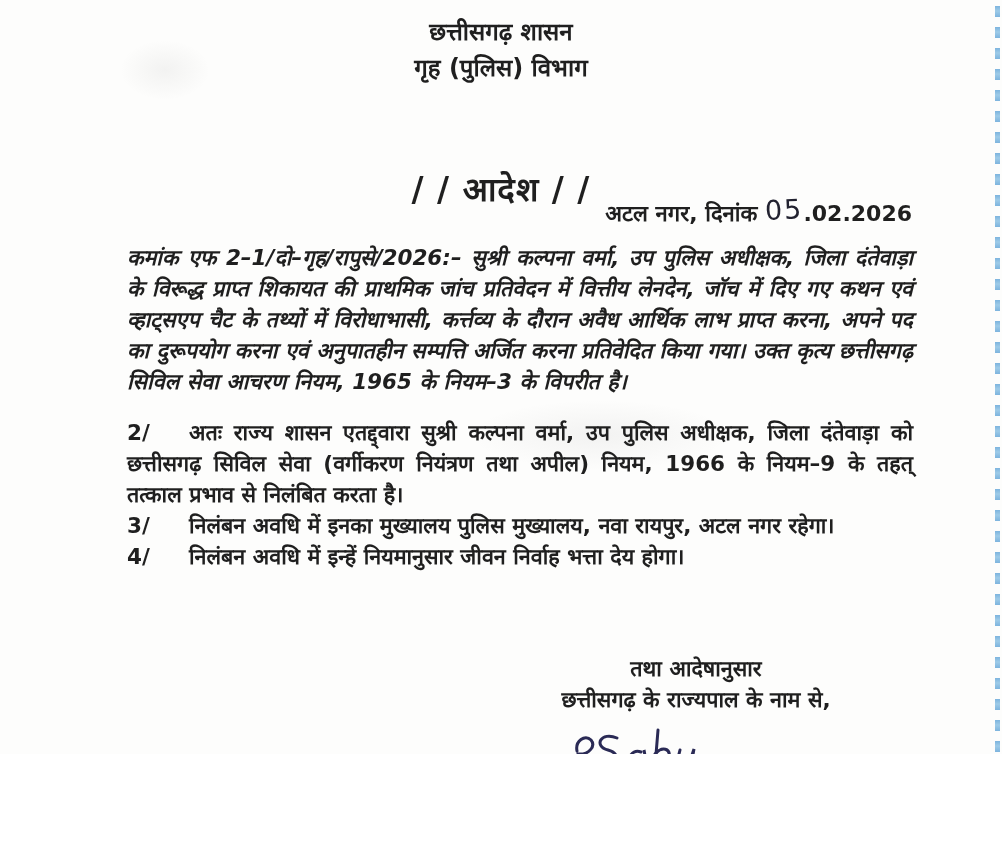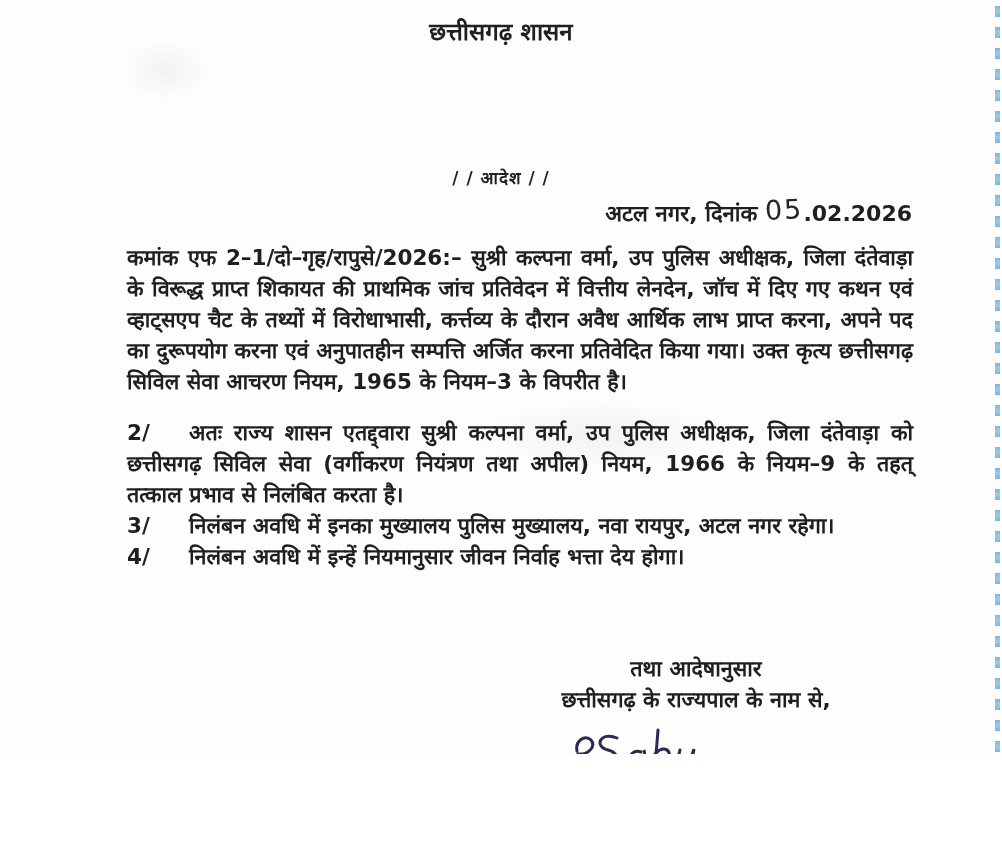--- a/index.html
+++ b/index.html
@@ -24,39 +24,39 @@
     background:radial-gradient(closest-side, rgba(70,70,70,0.06), rgba(0,0,0,0));}
   .smudge.a{left:470px;top:400px;width:260px;height:70px;}
   .smudge.b{left:120px;top:40px;width:90px;height:60px;}
 
   .header{
     position:absolute;top:14px;left:0;width:100%;
     text-align:center;font-weight:700;font-size:24px;line-height:36px;
   }
   .order-title{
     position:absolute;top:166px;left:0;width:100%;
-    text-align:center;font-weight:700;font-size:17px;letter-spacing:1px;
+    text-align:center;font-weight:700;font-size:33px;letter-spacing:1px;
   }
   .date-line{
     position:absolute;top:196px;right:90px;
     font-weight:700;font-size:22px;white-space:nowrap;
   }
   .date-line .hand-day{
     display:inline-block;
     font-weight:400;font-size:27px;letter-spacing:2px;
     transform:rotate(-3deg) translateY(-2px);
     color:#222230;
   }
   .body-text{
     position:absolute;left:127px;top:242px;width:786px;
     font-weight:700;font-size:21.5px;line-height:31px;
     text-align:justify;
   }
   .body-text p{margin:0;}
-  .body-text p.p1{margin-bottom:20px;}
+  .body-text p.p1{margin-bottom:20px;font-style:italic;}
   .body-text p.p2{}
   .para-num{display:inline-block;min-width:62px;}
   .para-num:empty{min-width:0;}
 
   .sig-block{
     position:absolute;left:510px;top:653px;width:372px;
     text-align:center;font-weight:700;font-size:21.5px;line-height:31px;
   }
   .sig-scribble{display:block;margin:6px auto 0 auto;}
   .sig-scribble path{fill:none;stroke:#2a2a55;stroke-width:3;stroke-linecap:round;}
@@ -71,20 +71,21 @@
 <body>
 
 <div class="page">
 
   <div class="edge-dashes"></div>
   <div class="smudge a"></div>
   <div class="smudge b"></div>
 
   <div class="header">
     <div>छत्तीसगढ़ शासन</div>
+    <div>गृह (पुलिस) विभाग</div>
   </div>
 
   <div class="order-title">/ / आदेश / /</div>
 
   <div class="date-line">
     <span>अटल नगर, दिनांक </span><span class="hand-day">05</span><span>.02.2026</span>
   </div>
 
   <div class="body-text">
     <p class="p1">

